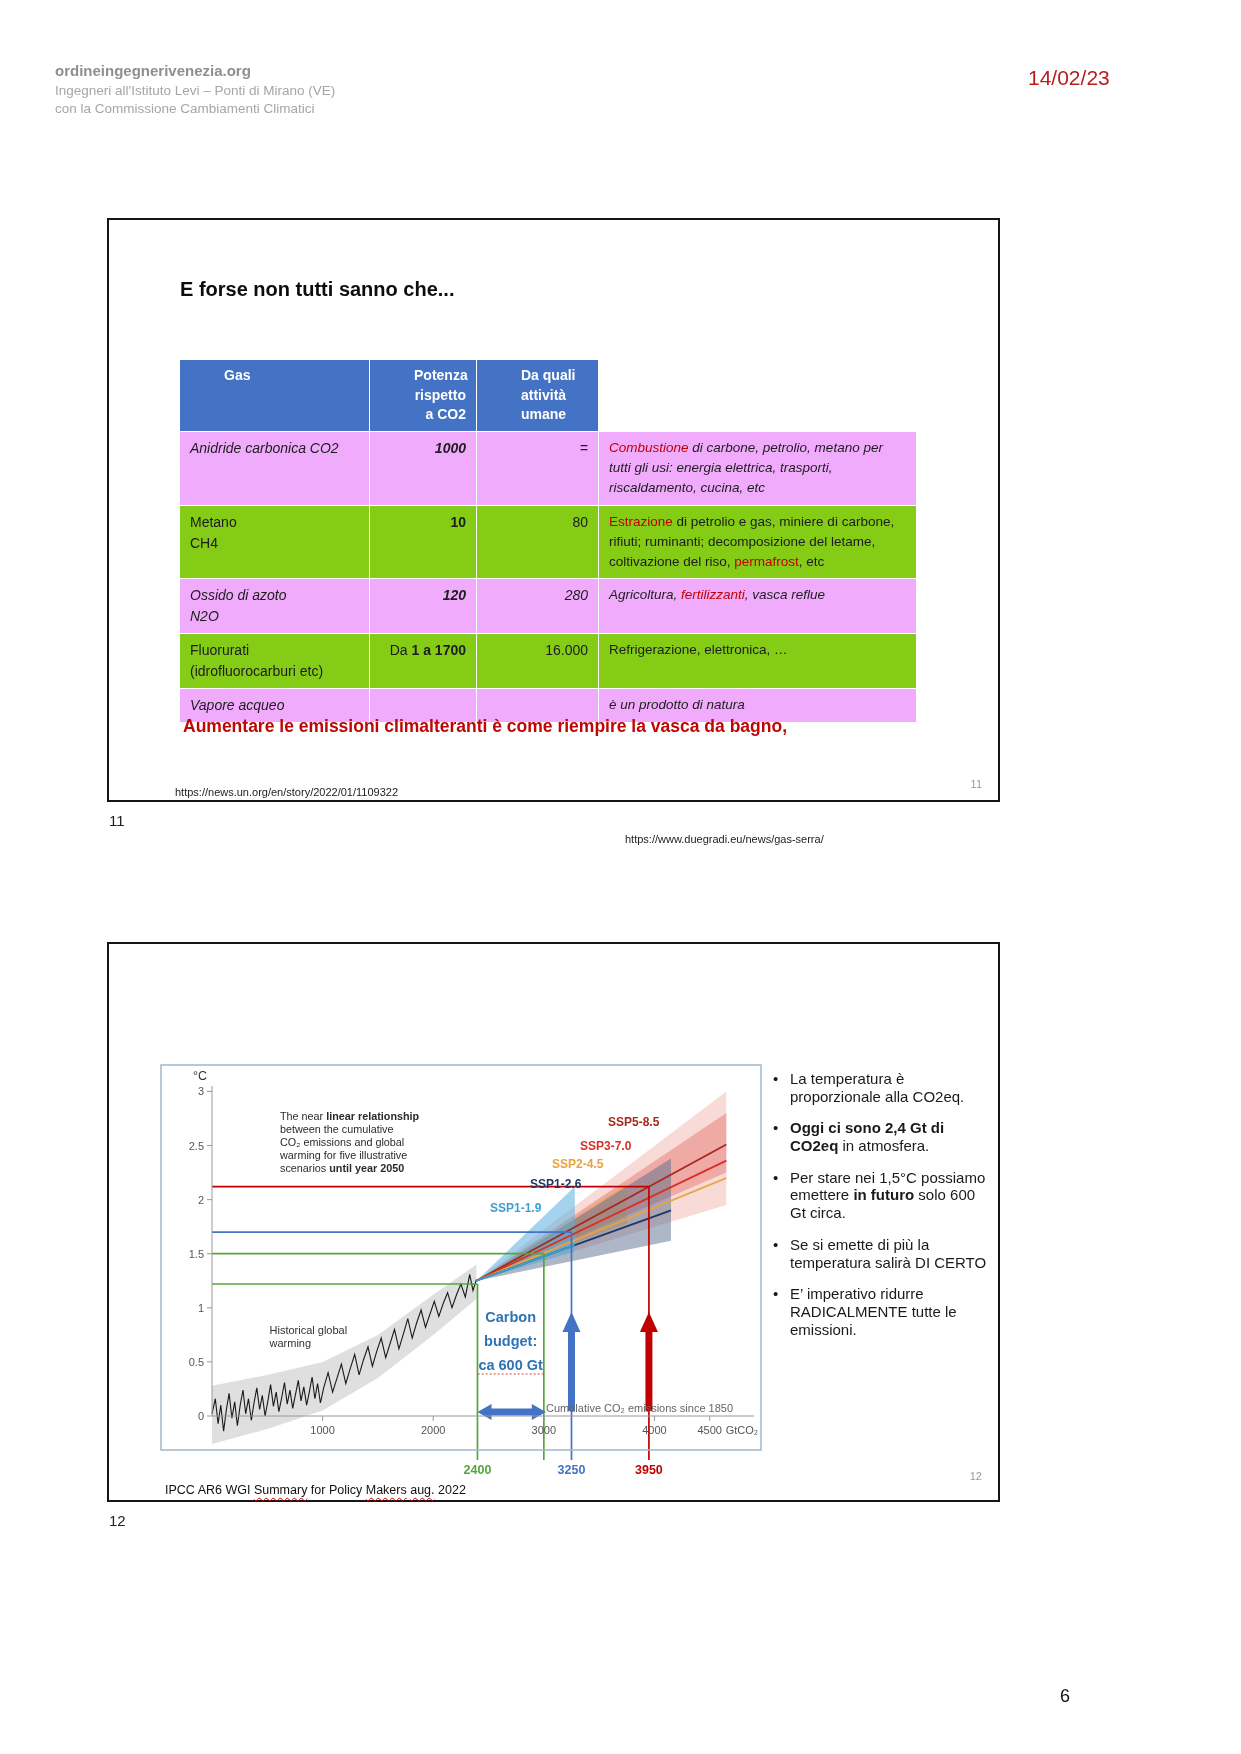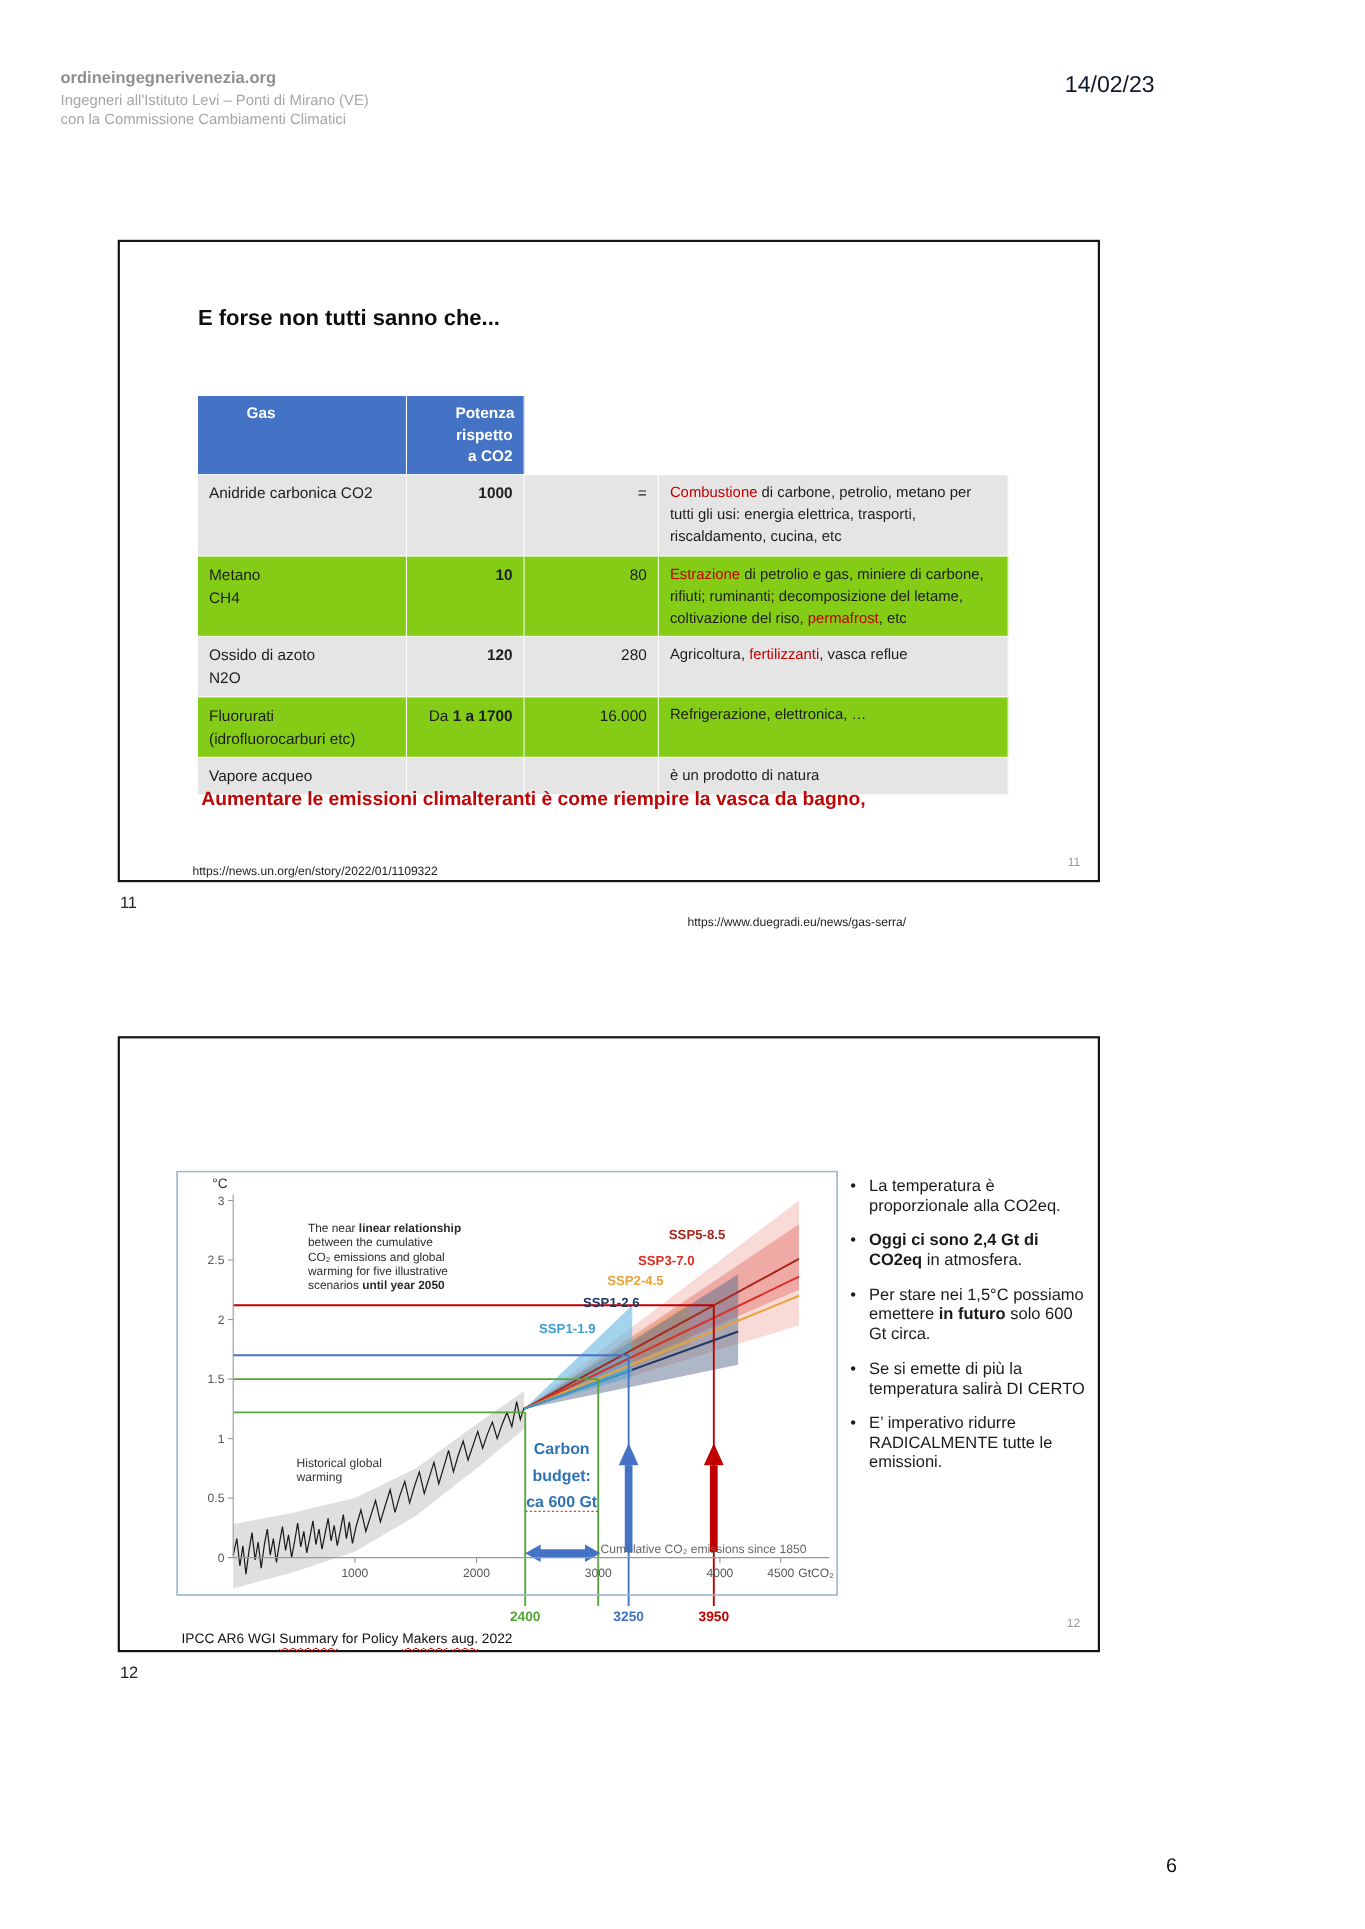--- a/index.html
+++ b/index.html
@@ -2,34 +2,34 @@
 <html><head>
 <meta charset="utf-8">
 <style>
   html,body{margin:0;padding:0;background:#e8e8e8;}
   .page{position:relative;width:1241px;height:1754px;background:#ffffff;margin:0 auto;
         font-family:"Liberation Sans",sans-serif;overflow:hidden;}
   
   .hdr{position:absolute;left:55px;top:62px;}
   .hdr .site{font-weight:bold;font-size:15px;color:#8f8f8f;margin-bottom:3px;}
   .hdr .sub{font-size:13.5px;color:#a6a6a6;line-height:1.35;}
-  .date{position:absolute;left:968px;top:66px;font-size:21px;color:#0f172a;}
+  .date{position:absolute;left:1028px;top:66px;font-size:21px;color:#b91c1c;}
   
   .slide{position:absolute;left:107px;width:893px;background:#fff;border:2px solid #151515;box-sizing:border-box;}
   #slide1{top:218px;height:584px;}
   #slide2{top:942px;height:560px;}
   .s-title{position:absolute;font-weight:bold;color:#0d0d0d;font-size:20px;line-height:1.3;}
   
   #gas-table{position:absolute;left:71px;top:140px;width:737px;}
   .trow{display:grid;grid-template-columns:190px 107px 122px 318px;}
   .tcell{padding:6px 10px;border-right:1.5px solid #fff;border-bottom:1.5px solid #fff;
          font-size:13.5px;color:#1d1d1d;line-height:1.5;box-sizing:border-box;}
   .thead .tcell{background:#4472c4;color:#fff;font-weight:bold;font-size:14px;
                 white-space:pre-line;line-height:1.4;padding-left:44px;}
-  .dark .tcell{background:#e5e5e5;}
+  .dark .tcell{background:#f0abfc;font-style:italic;}
   .light .tcell{background:#84cc16;}
   .num{text-align:right;font-size:14px;}
   .gas{white-space:pre-line;font-size:14px;}
   .ral{text-align:right;}
   .red{color:#c00000;}
   .b{font-weight:bold;}
   .warning{position:absolute;left:74px;top:494px;font-weight:bold;color:#bf0606;
            font-size:17.5px;line-height:1.45;}
   .src{position:absolute;font-size:11px;color:#222;top:566px;}
   .corner-num{position:absolute;right:16px;font-size:11px;color:#9a9a9a;}
@@ -58,20 +58,21 @@
   </div>
   <div class="date">14/02/23</div>
 
   <div class="slide" id="slide1">
     <div class="s-title" style="left:71px;top:56px;">E forse non tutti sanno che...</div>
     <div id="gas-table">
         <div class="trow thead">
           <div class="tcell ">Gas</div>
           <div class="tcell ral">Potenza rispetto
 a CO2</div>
+          <div class="tcell ">Da quali attività umane</div>
         </div>
         <div class="trow dark">
           <div class="tcell gas">Anidride carbonica CO2</div>
           <div class="tcell num"><span class="b">1000</span></div>
           <div class="tcell num">=</div>
           <div class="tcell act"><span class="red">Combustione</span><span> di carbone, petrolio, metano per tutti gli usi: energia elettrica, trasporti, riscaldamento, cucina, etc</span></div>
         </div>
         <div class="trow light">
           <div class="tcell gas">Metano
 CH4</div>

